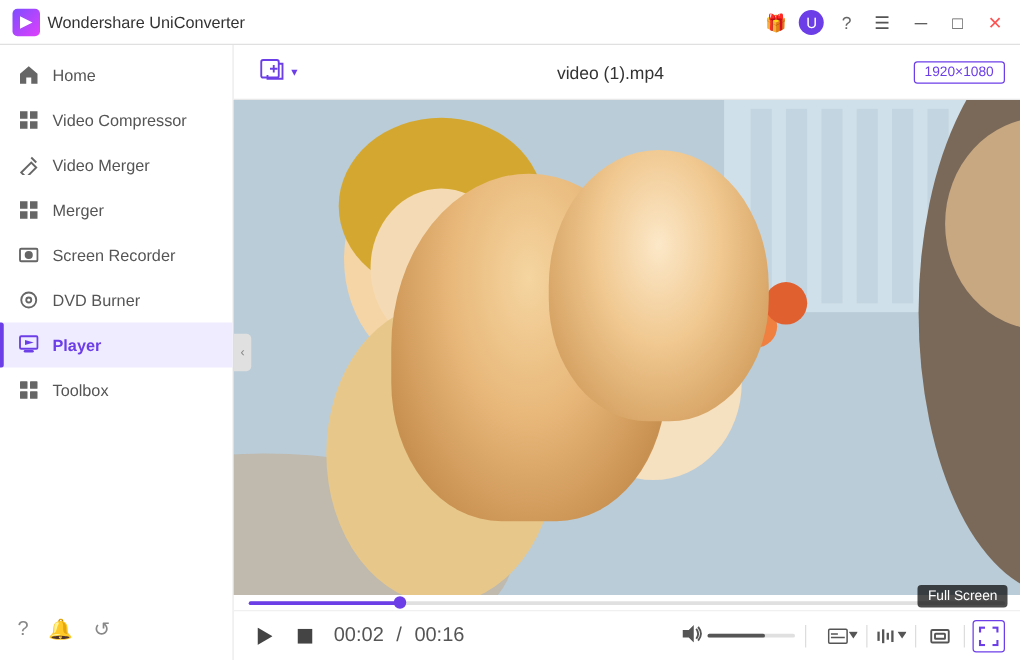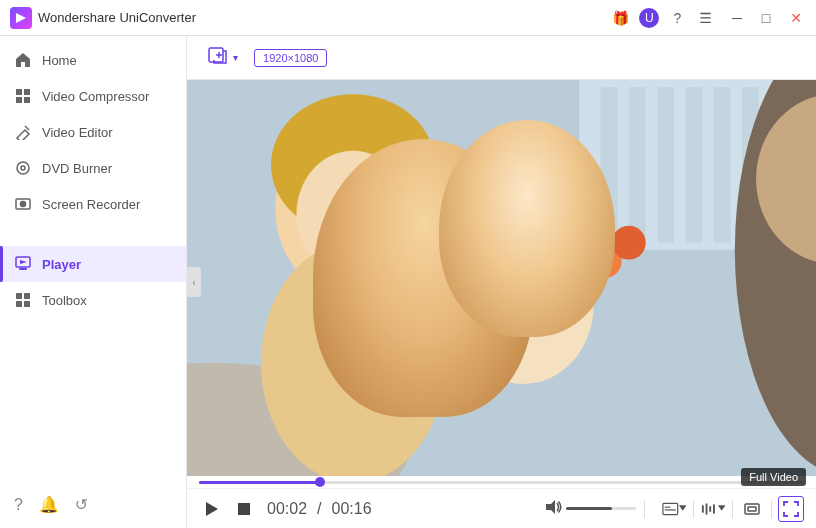--- a/index.html
+++ b/index.html
@@ -100,21 +100,20 @@
       cursor: pointer;
       color: #555;
       font-size: 13px;
       border-radius: 0;
       position: relative;
     }
     .sidebar-item.active {
       background: #f0ecff;
       color: #6c3ee8;
       font-weight: 600;
-      margin-top: 24px;
     }
     .sidebar-item.active::before {
       content: '';
       position: absolute;
       left: 0;
       top: 0;
       bottom: 0;
       width: 3px;
       background: #6c3ee8;
       border-radius: 0 2px 2px 0;
@@ -422,39 +421,50 @@
       </span>
       <span>Video Compressor</span>
     </div>
     <div class="sidebar-item">
       <span class="sidebar-icon">
         <svg width="16" height="16" viewBox="0 0 16 16" fill="none" stroke="#666" stroke-width="1.5">
           <path d="M2 14l8-8 4 4-8 8z"></path>
             <path d="M10 2l4 4"></path>
         </svg>
       </span>
-      <span>Video Editor</span>
+      <span>Video Merger</span>
+    </div>
+    <div class="sidebar-item">
+      <span class="sidebar-icon">
+        <svg width="16" height="16" viewBox="0 0 16 16" fill="#666">
+          <rect x="1" y="1" width="6" height="6"></rect>
+            <rect x="9" y="1" width="6" height="6"></rect>
+          <rect x="1" y="9" width="6" height="6"></rect>
+            <rect x="9" y="9" width="6" height="6"></rect>
+        </svg>
+      </span>
+      <span>Merger</span>
+    </div>
+    <div class="sidebar-item">
+      <span class="sidebar-icon">
+        <svg width="16" height="16" viewBox="0 0 16 16" fill="none" stroke="#666" stroke-width="1.5">
+          <rect x="1" y="3" width="14" height="10" rx="1"></rect>
+          <circle cx="8" cy="8" r="2.5" fill="#666"></circle>
+        </svg>
+      </span>
+      <span>Screen Recorder</span>
     </div>
     <div class="sidebar-item">
       <span class="sidebar-icon">
         <svg width="16" height="16" viewBox="0 0 16 16" fill="none" stroke="#666" stroke-width="1.5">
           <circle cx="8" cy="8" r="6"></circle>
             <circle cx="8" cy="8" r="2"></circle>
         </svg>
       </span>
       <span>DVD Burner</span>
-    </div>
-    <div class="sidebar-item">
-      <span class="sidebar-icon">
-        <svg width="16" height="16" viewBox="0 0 16 16" fill="none" stroke="#666" stroke-width="1.5">
-          <rect x="1" y="3" width="14" height="10" rx="1"></rect>
-          <circle cx="8" cy="8" r="2.5" fill="#666"></circle>
-        </svg>
-      </span>
-      <span>Screen Recorder</span>
     </div>
     <div class="sidebar-item active">
       <span class="sidebar-icon">
         <svg width="16" height="16" viewBox="0 0 16 16" fill="#6c3ee8">
           <rect x="1" y="1" width="14" height="10" rx="1" fill="none" stroke="#6c3ee8" stroke-width="1.5"></rect>
           <polygon points="5,4 12,6 5,8" fill="#6c3ee8"></polygon>
           <rect x="4" y="12" width="8" height="2" rx="1" fill="#6c3ee8"></rect>
         </svg>
       </span>
       <span>Player</span>
@@ -488,20 +498,21 @@
       <div class="add-file-btn">
         <span style="font-size:20px; color:#6c3ee8;">
           <svg width="22" height="22" viewBox="0 0 22 22" fill="none">
             <rect x="2" y="4" width="14" height="14" rx="1.5" stroke="#6c3ee8" stroke-width="1.5" fill="none"></rect>
             <path d="M16 7h3v12H7v-3" stroke="#6c3ee8" stroke-width="1.5" fill="none"></path>
             <path d="M9 11h6M12 8v6" stroke="#6c3ee8" stroke-width="1.5"></path>
           </svg>
         </span>
         <span style="color:#6c3ee8; font-size:10px;">▾</span>
       </div>
+      <div class="file-name">video (1).mp4</div>
       <div class="resolution-badge">1920×1080</div>
     </div>
 
     <div class="video-container">
       <div class="video-scene">
         
         <svg width="100%" height="100%" viewBox="0 0 650 280" preserveAspectRatio="xMidYMid slice" xmlns="http://www.w3.org/2000/svg">
 
           <rect width="650" height="280" fill="#b5c8d5"></rect>
 
@@ -628,17 +639,17 @@
         </div>
         <div class="divider-v"></div>
 
         <div class="right-ctrl-btn active">
           <svg width="16" height="16" viewBox="0 0 16 16" fill="none" stroke="#6c3ee8" stroke-width="1.8">
             <path d="M1 5V1h4M11 1h4v4M15 11v4h-4M5 15H1v-4"></path>
           </svg>
         </div>
       </div>
 
-      <div class="fullscreen-tooltip">Full Video</div>
+      <div class="fullscreen-tooltip">Full Screen</div>
     </div>
 
   </div>
 </div>
 
 </body></html>

